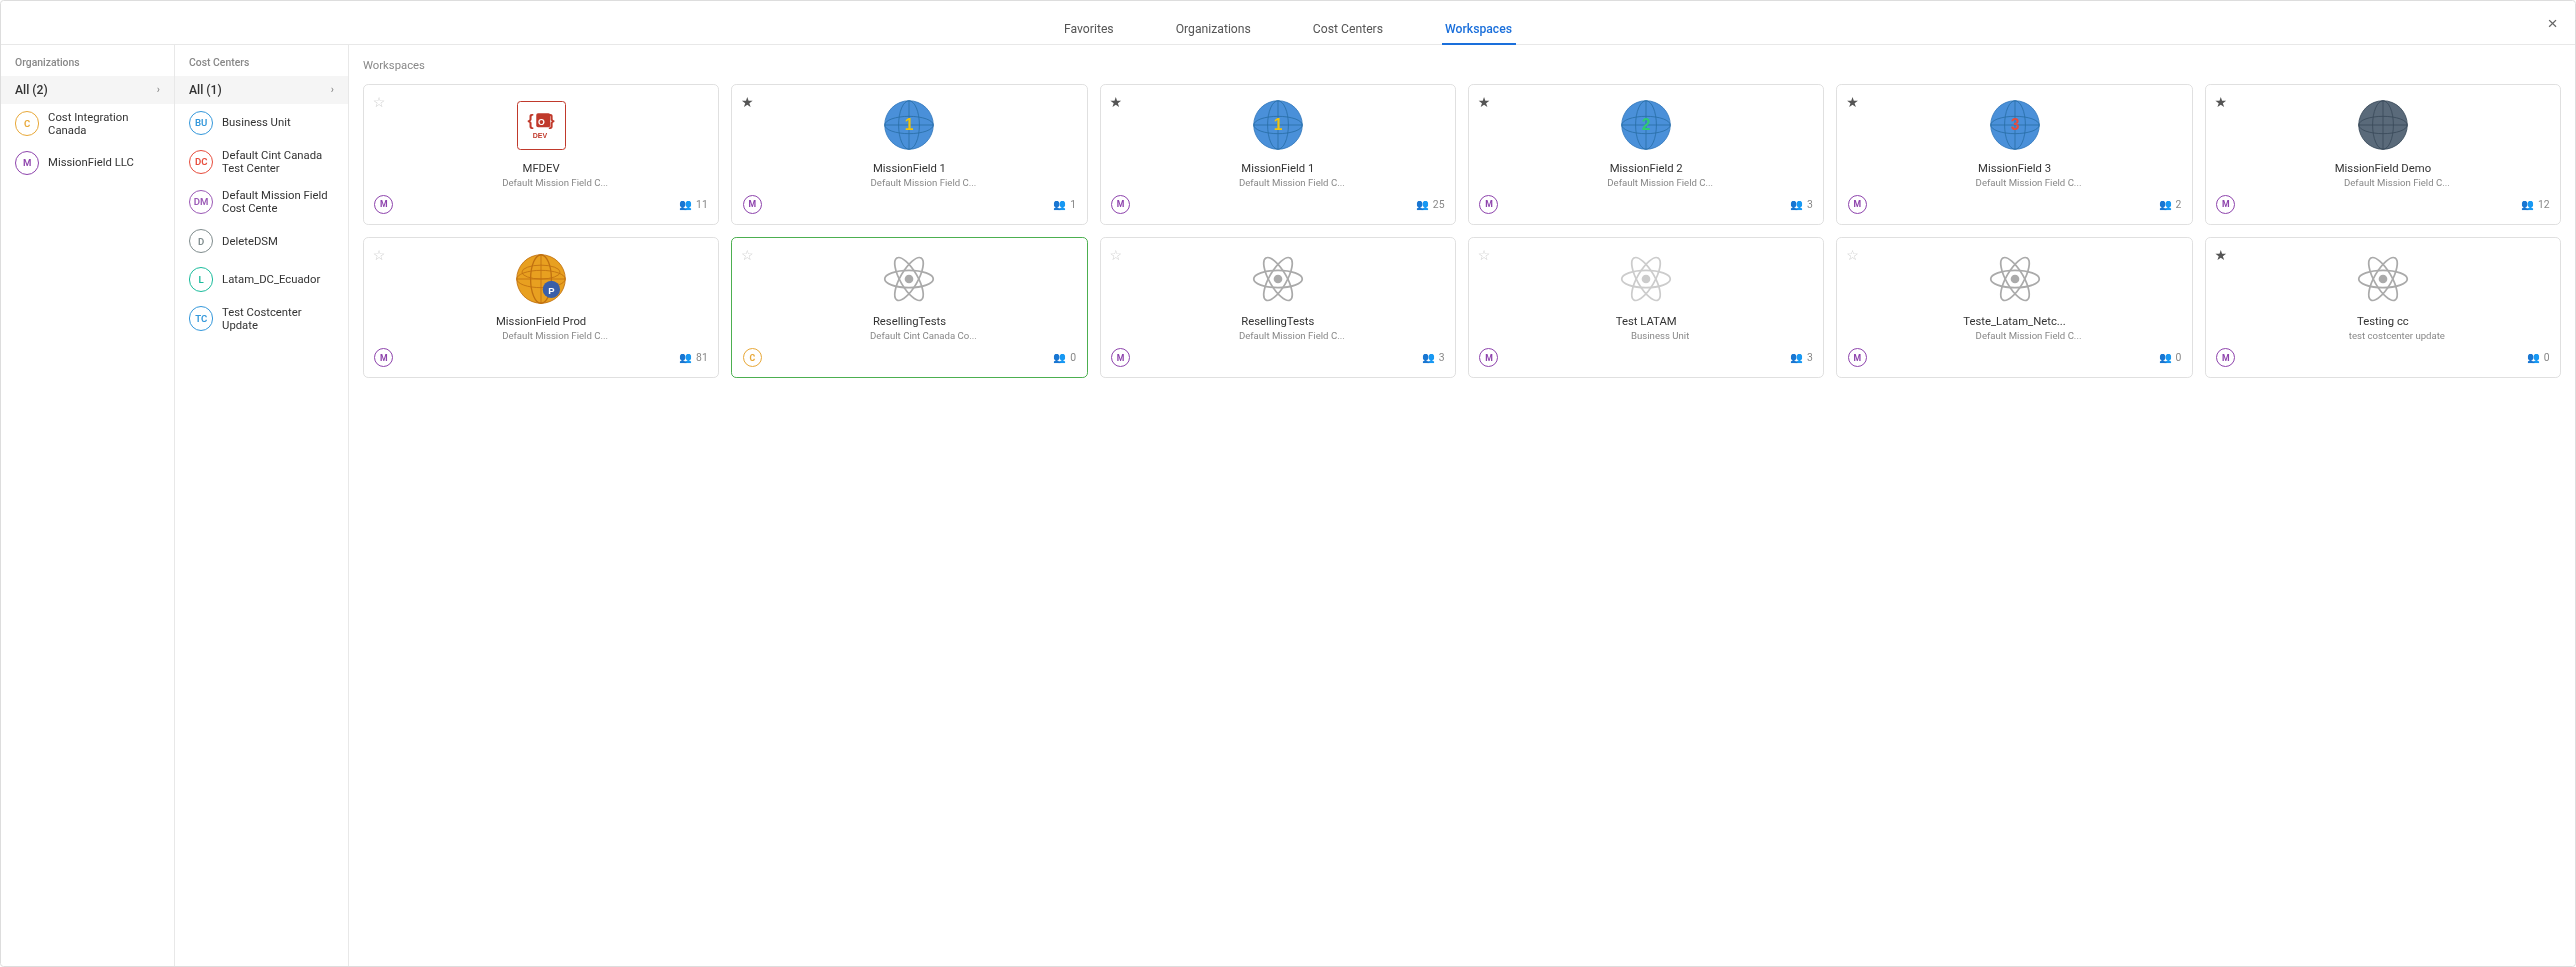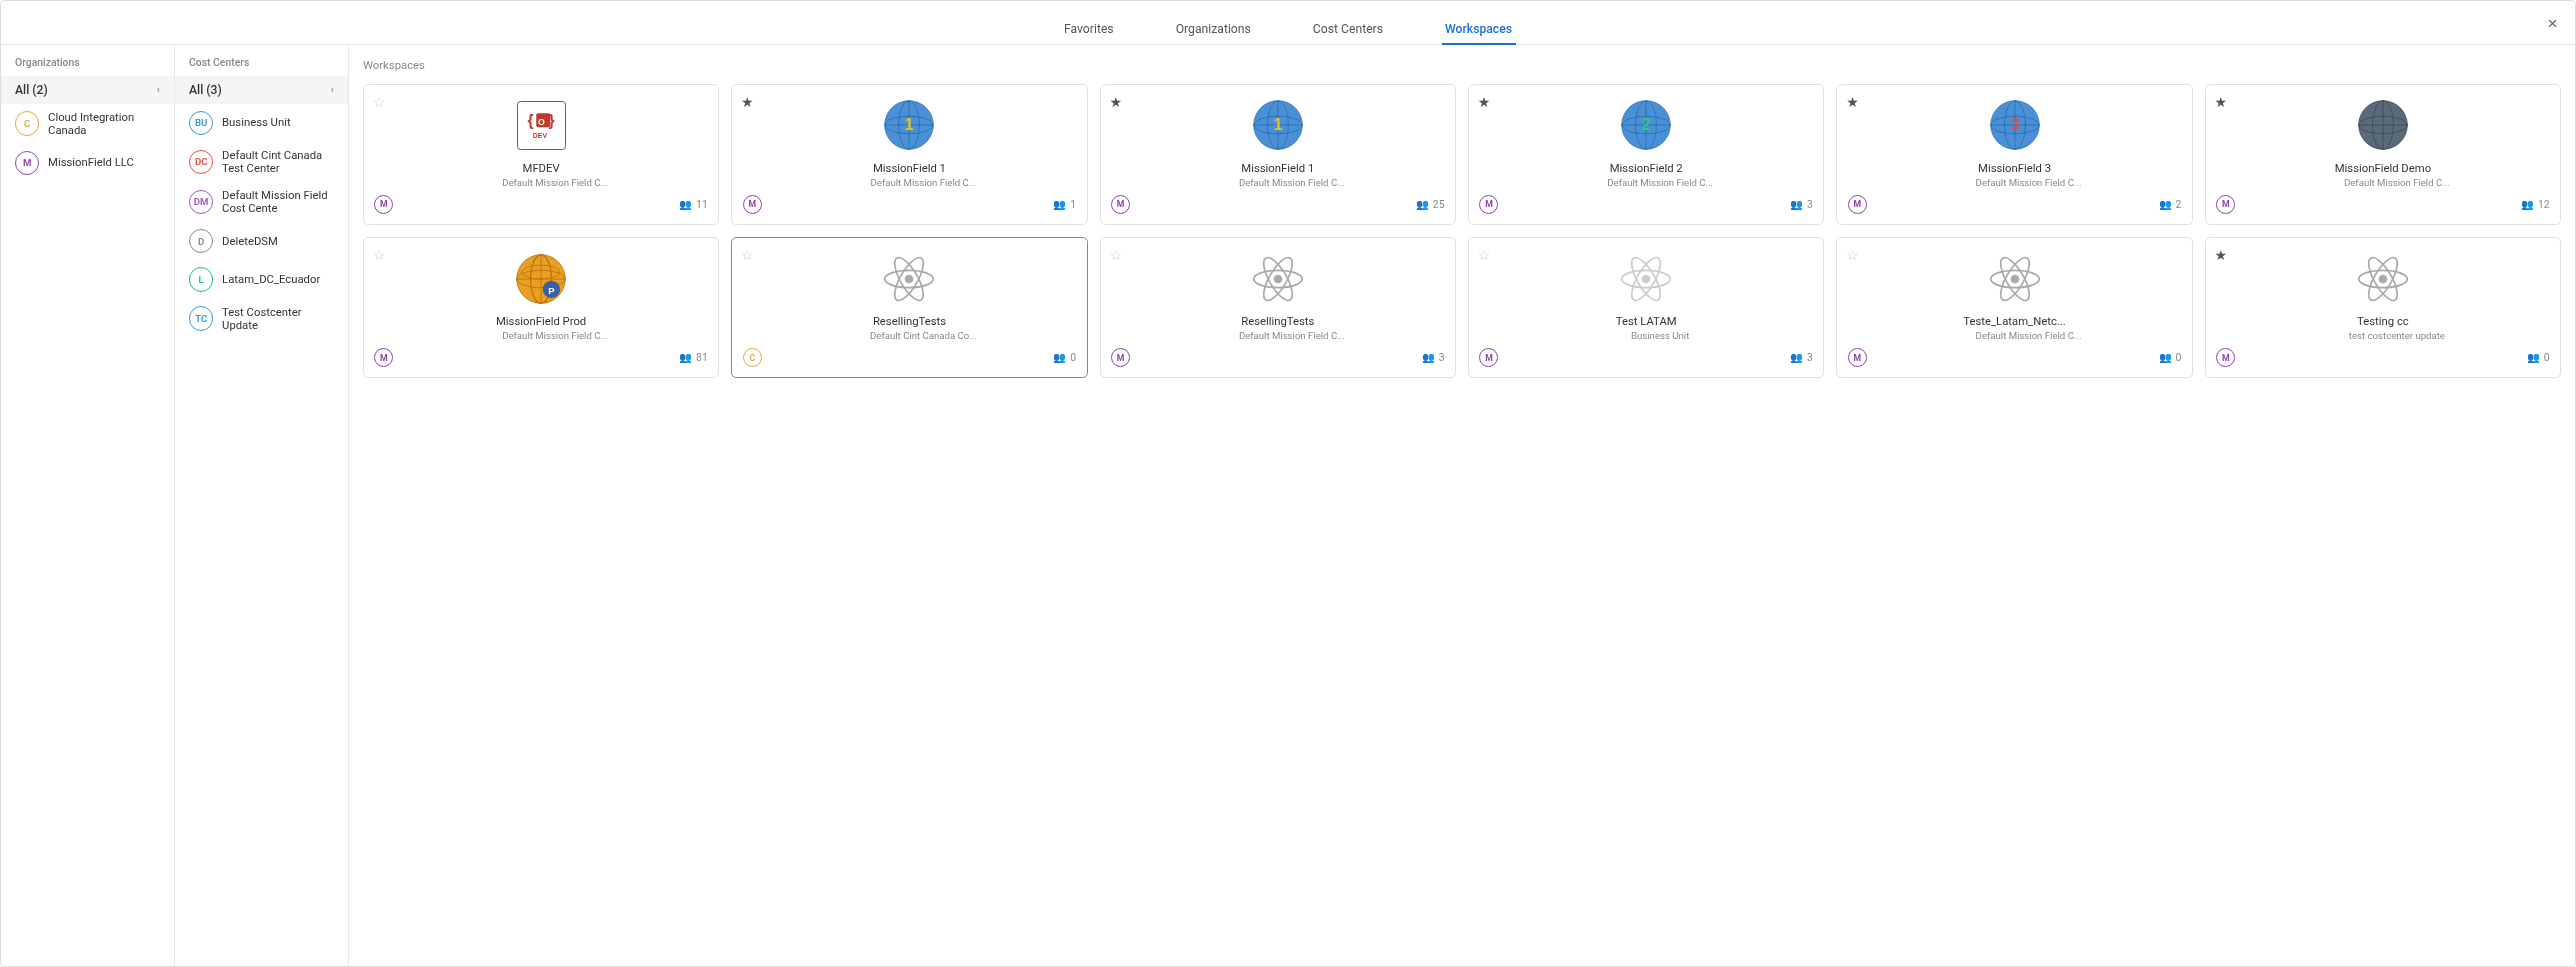--- a/index.html
+++ b/index.html
@@ -270,33 +270,33 @@
 
     <div class="sidebar-panel">
       <div class="panel-header">Organizations</div>
       <div class="panel-all-row">
         <span>All (2)</span>
         <span class="chevron">›</span>
       </div>
       <div id="org-items">
           <div class="sidebar-item">
     <div class="avatar-circle" style="color:#e8a838;border-color:#e8a838">C</div>
-    <span>Cloud Integration Canada</span>
+    <span>Cost Integration Canada</span>
   </div>
           <div class="sidebar-item">
     <div class="avatar-circle" style="color:#8e44ad;border-color:#8e44ad">M</div>
     <span>MissionField LLC</span>
   </div>
         </div>
     </div>
 
     <div class="sidebar-panel">
       <div class="panel-header">Cost Centers</div>
       <div class="panel-all-row">
-        <span>All (3)</span>
+        <span>All (1)</span>
         <span class="chevron">›</span>
       </div>
       <div id="cc-items">
           <div class="sidebar-item">
     <div class="avatar-circle" style="color:#3498db;border-color:#3498db">BU</div>
     <span>Business Unit</span>
   </div>
           <div class="sidebar-item">
     <div class="avatar-circle" style="color:#e74c3c;border-color:#e74c3c">DC</div>
     <span>Default Cint Canada Test Center</span>

